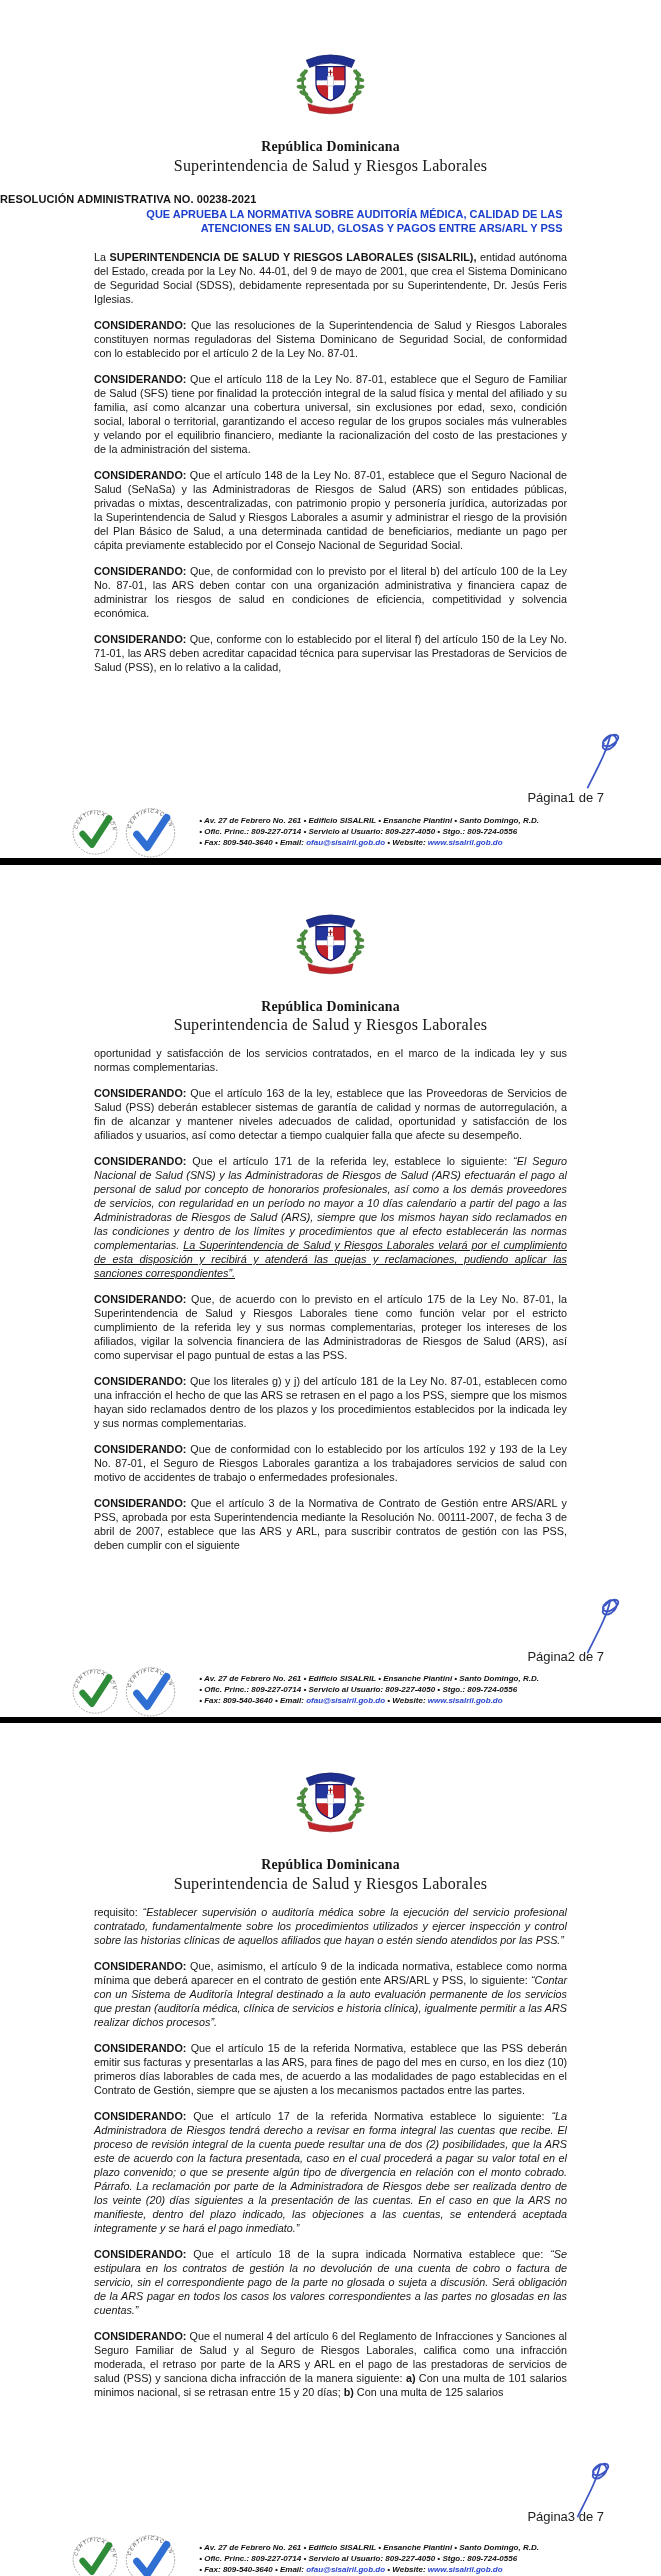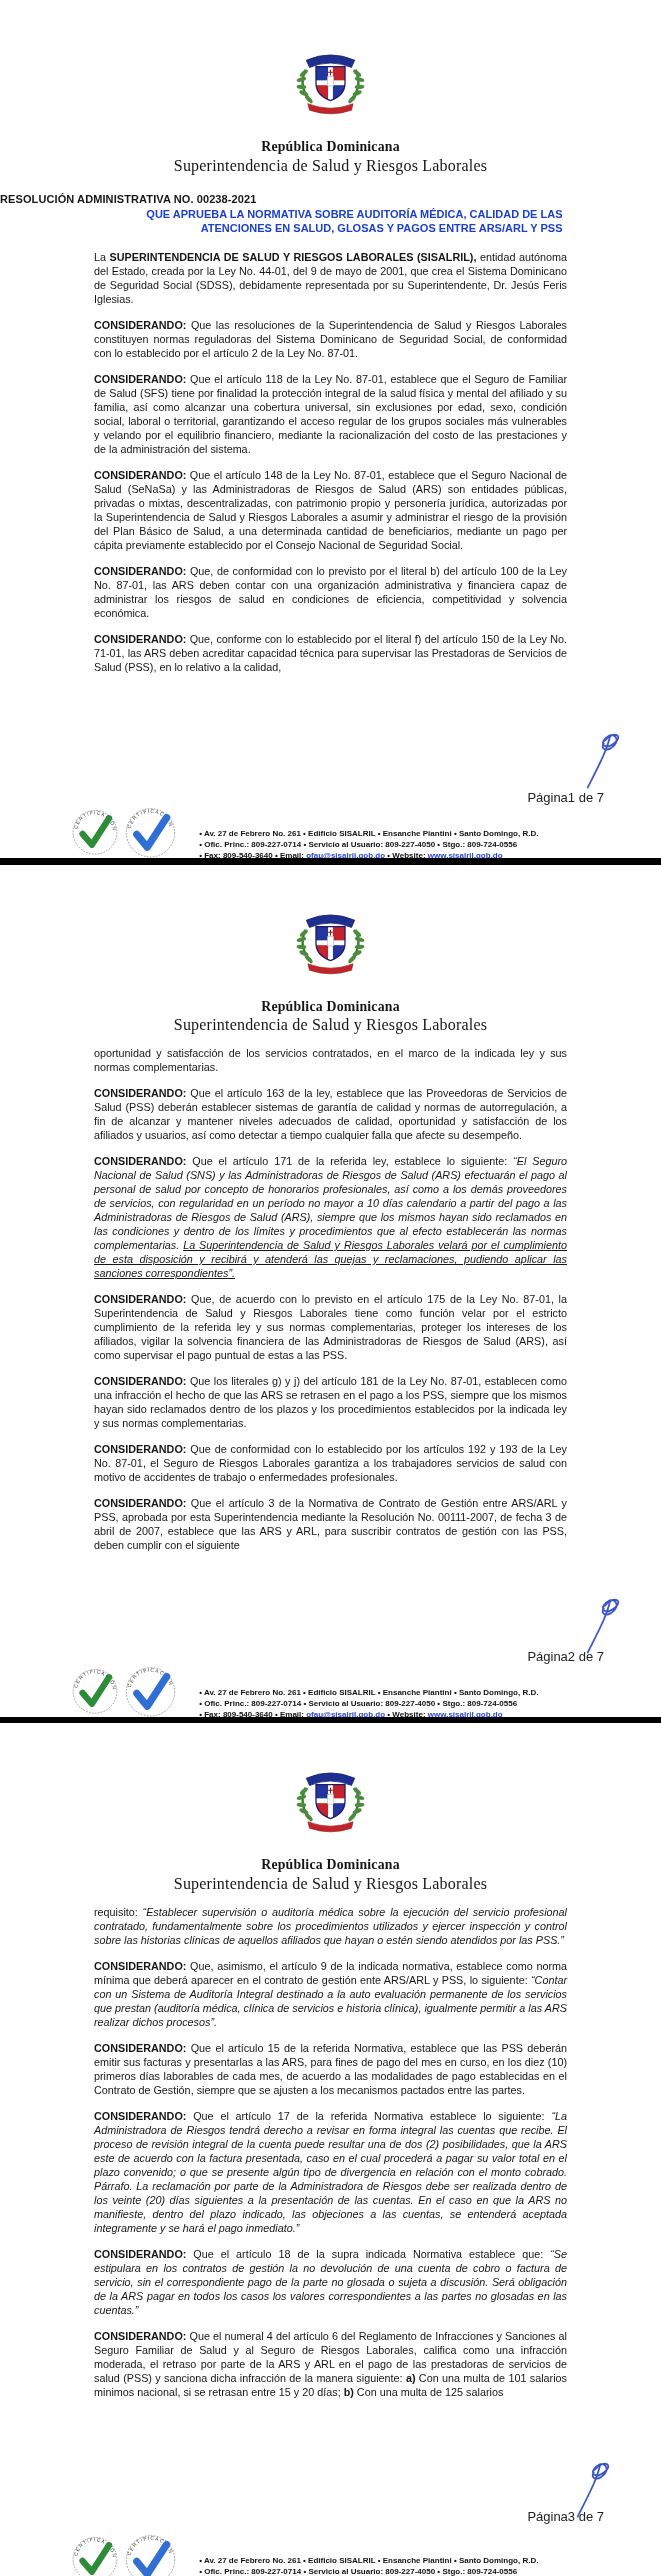--- a/index.html
+++ b/index.html
@@ -19,21 +19,21 @@
   .res-subtitle{margin-top:2.4px;font-size:11px;font-weight:bold;text-align:right;color:#1c3fcc;max-width:464px;margin-left:auto;margin-right:auto;line-height:14px;}
   .doc-body{margin:15.4px 94px 0 94px;text-align:justify;font-size:10.8px;line-height:14px;}
   .p23 .doc-body{margin-top:12px;}
   .doc-body p{margin:0 0 12px 0;}
   .st-b{font-weight:bold;}
   .st-i{font-style:italic;}
   .st-u{text-decoration:underline;}
   .page-num{position:absolute;right:57px;bottom:53px;font-size:13px;color:#222;text-align:center;}
   .signature{position:absolute;right:37px;top:728px;width:42px;height:66px;}
   .page-3 .signature{top:734px;right:47px;}
-  .footer-row{position:absolute;left:70px;right:49px;bottom:-3.2px;display:flex;align-items:flex-end;}
+  .footer-row{position:absolute;left:70px;right:49px;bottom:-3.2px;display:flex;align-items:center;font-style:italic;}
   .stamps{display:flex;gap:3.2px;flex:0 0 auto;margin-top:1.6px;}
   .footer-text{margin-left:21px;font-size:8px;font-weight:bold;line-height:11px;color:#111;white-space:nowrap;}
   .footer-link{color:#2b46cf;}
   .page-3 .footer-row{bottom:-11.3px;}
 </style>
 </head>
 <body>
 
 <svg width="0" height="0" style="position:absolute">
   <defs>

